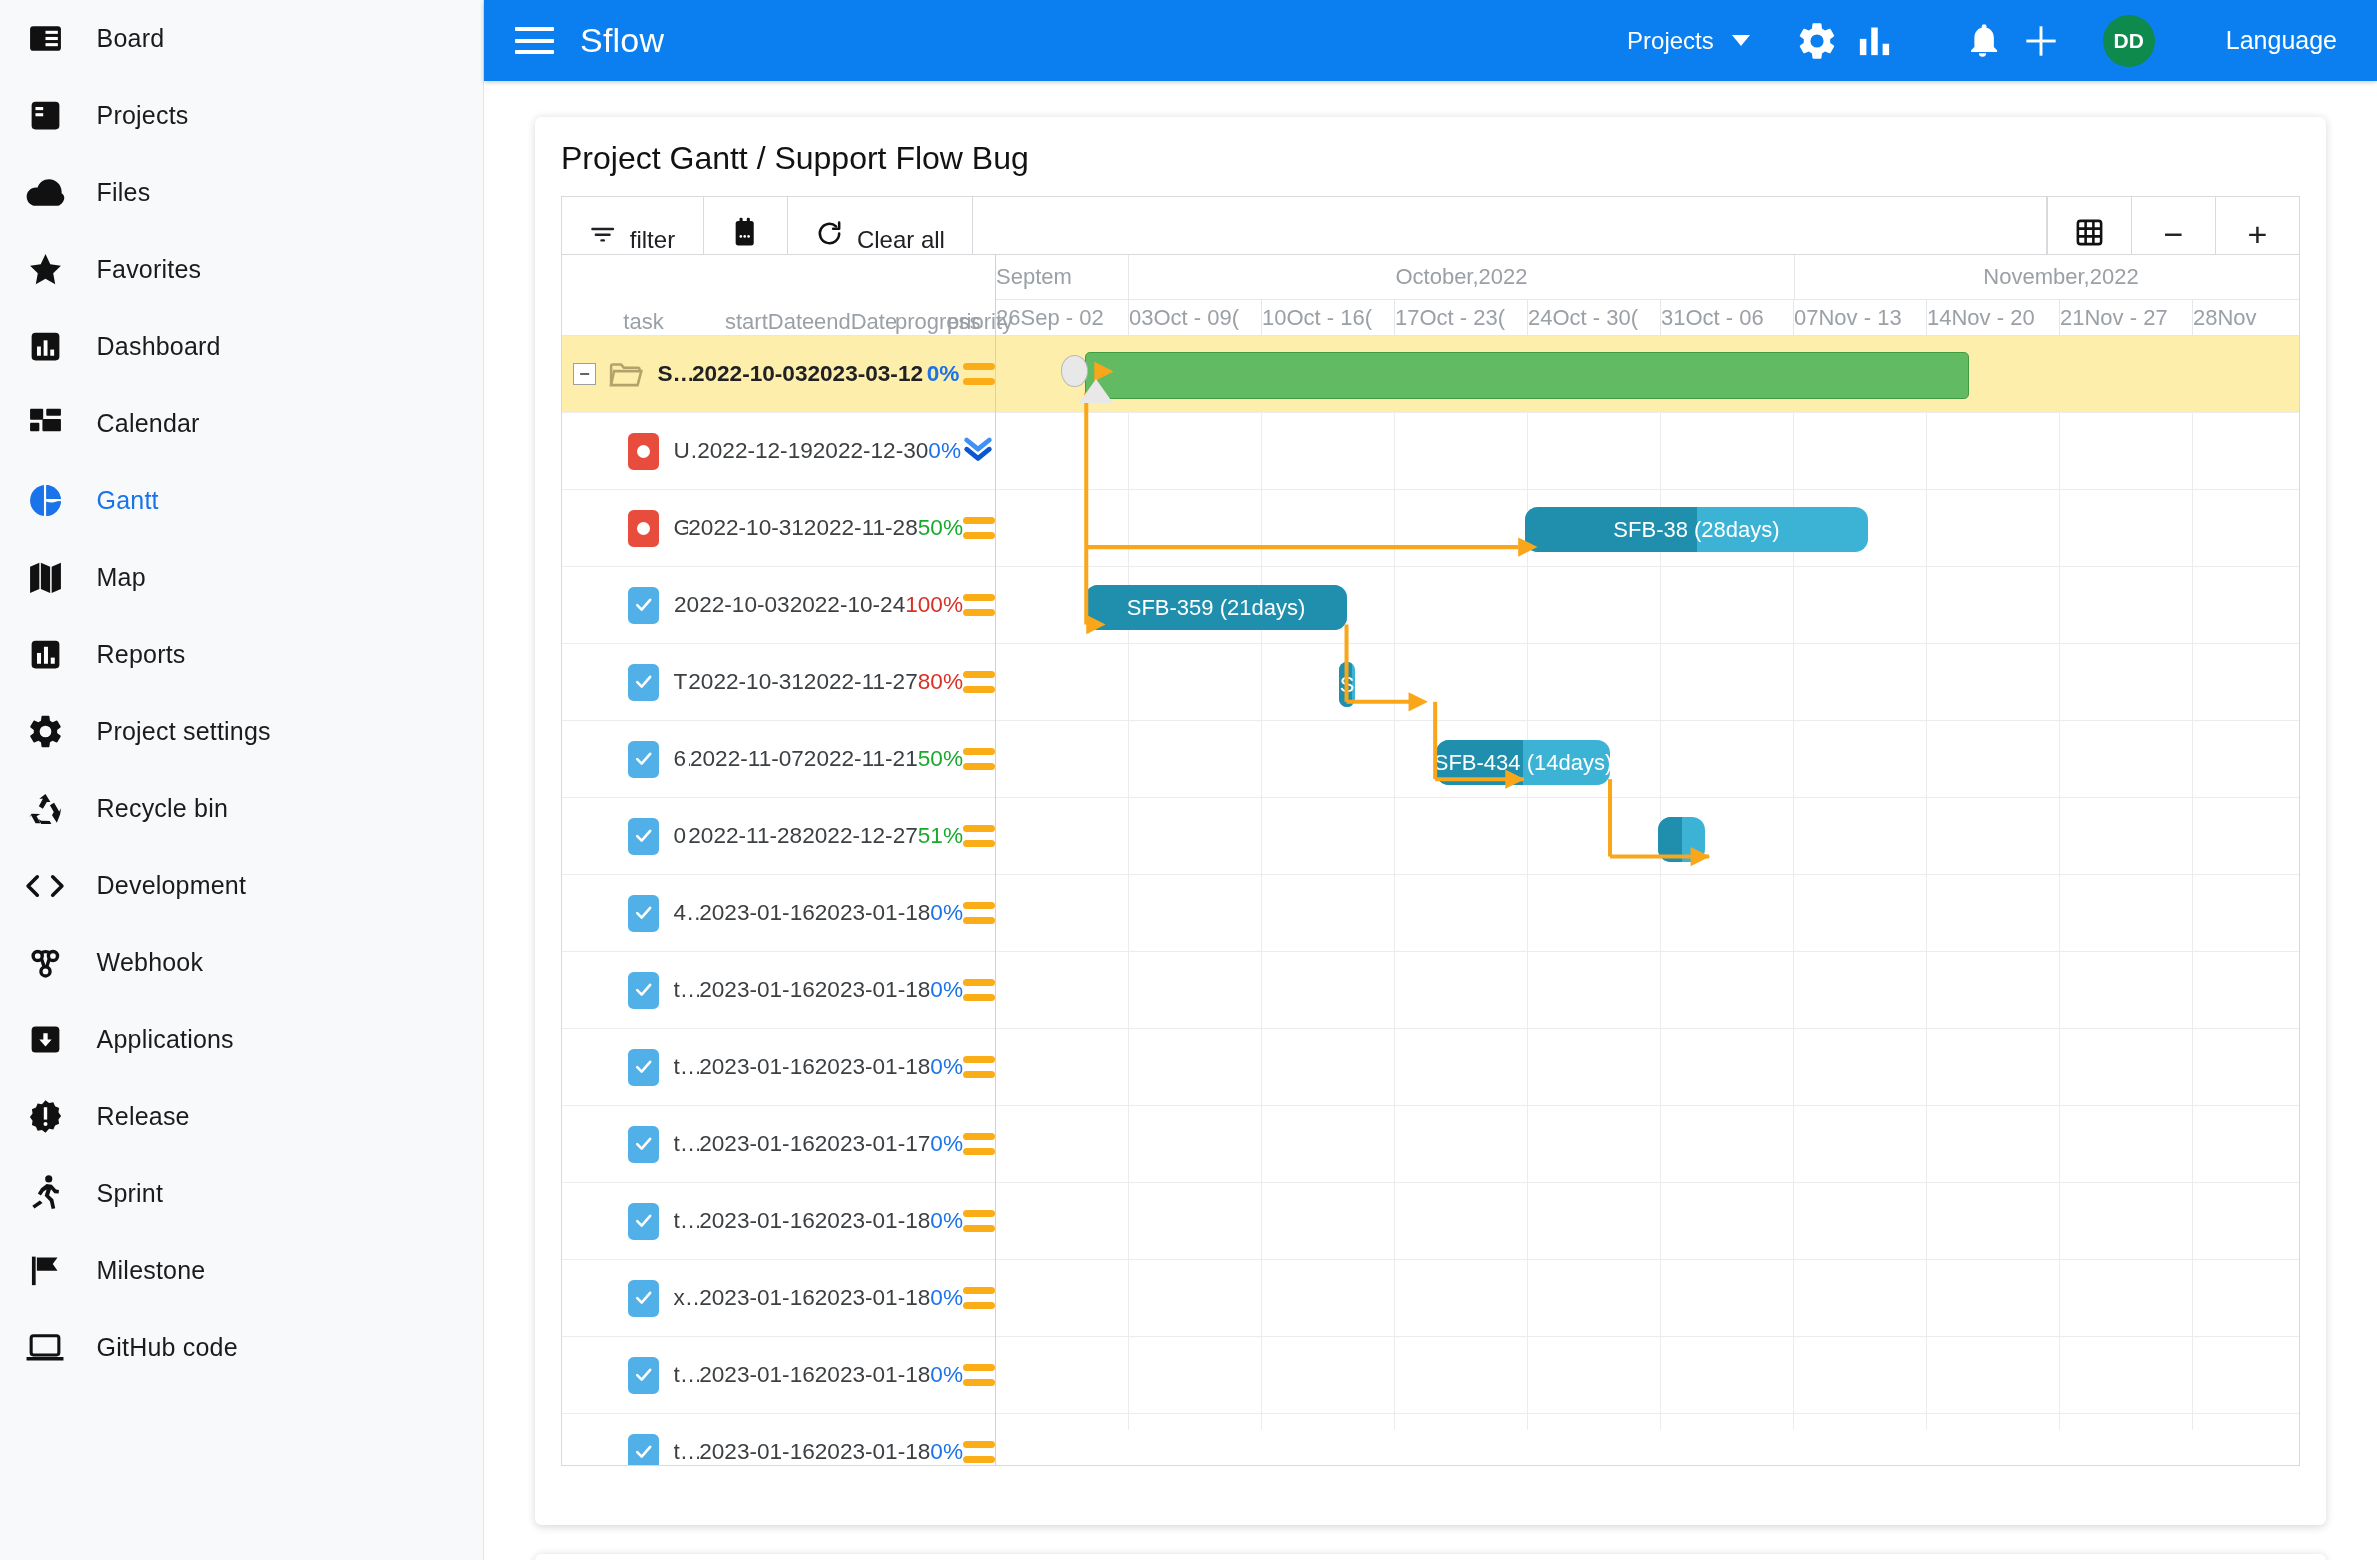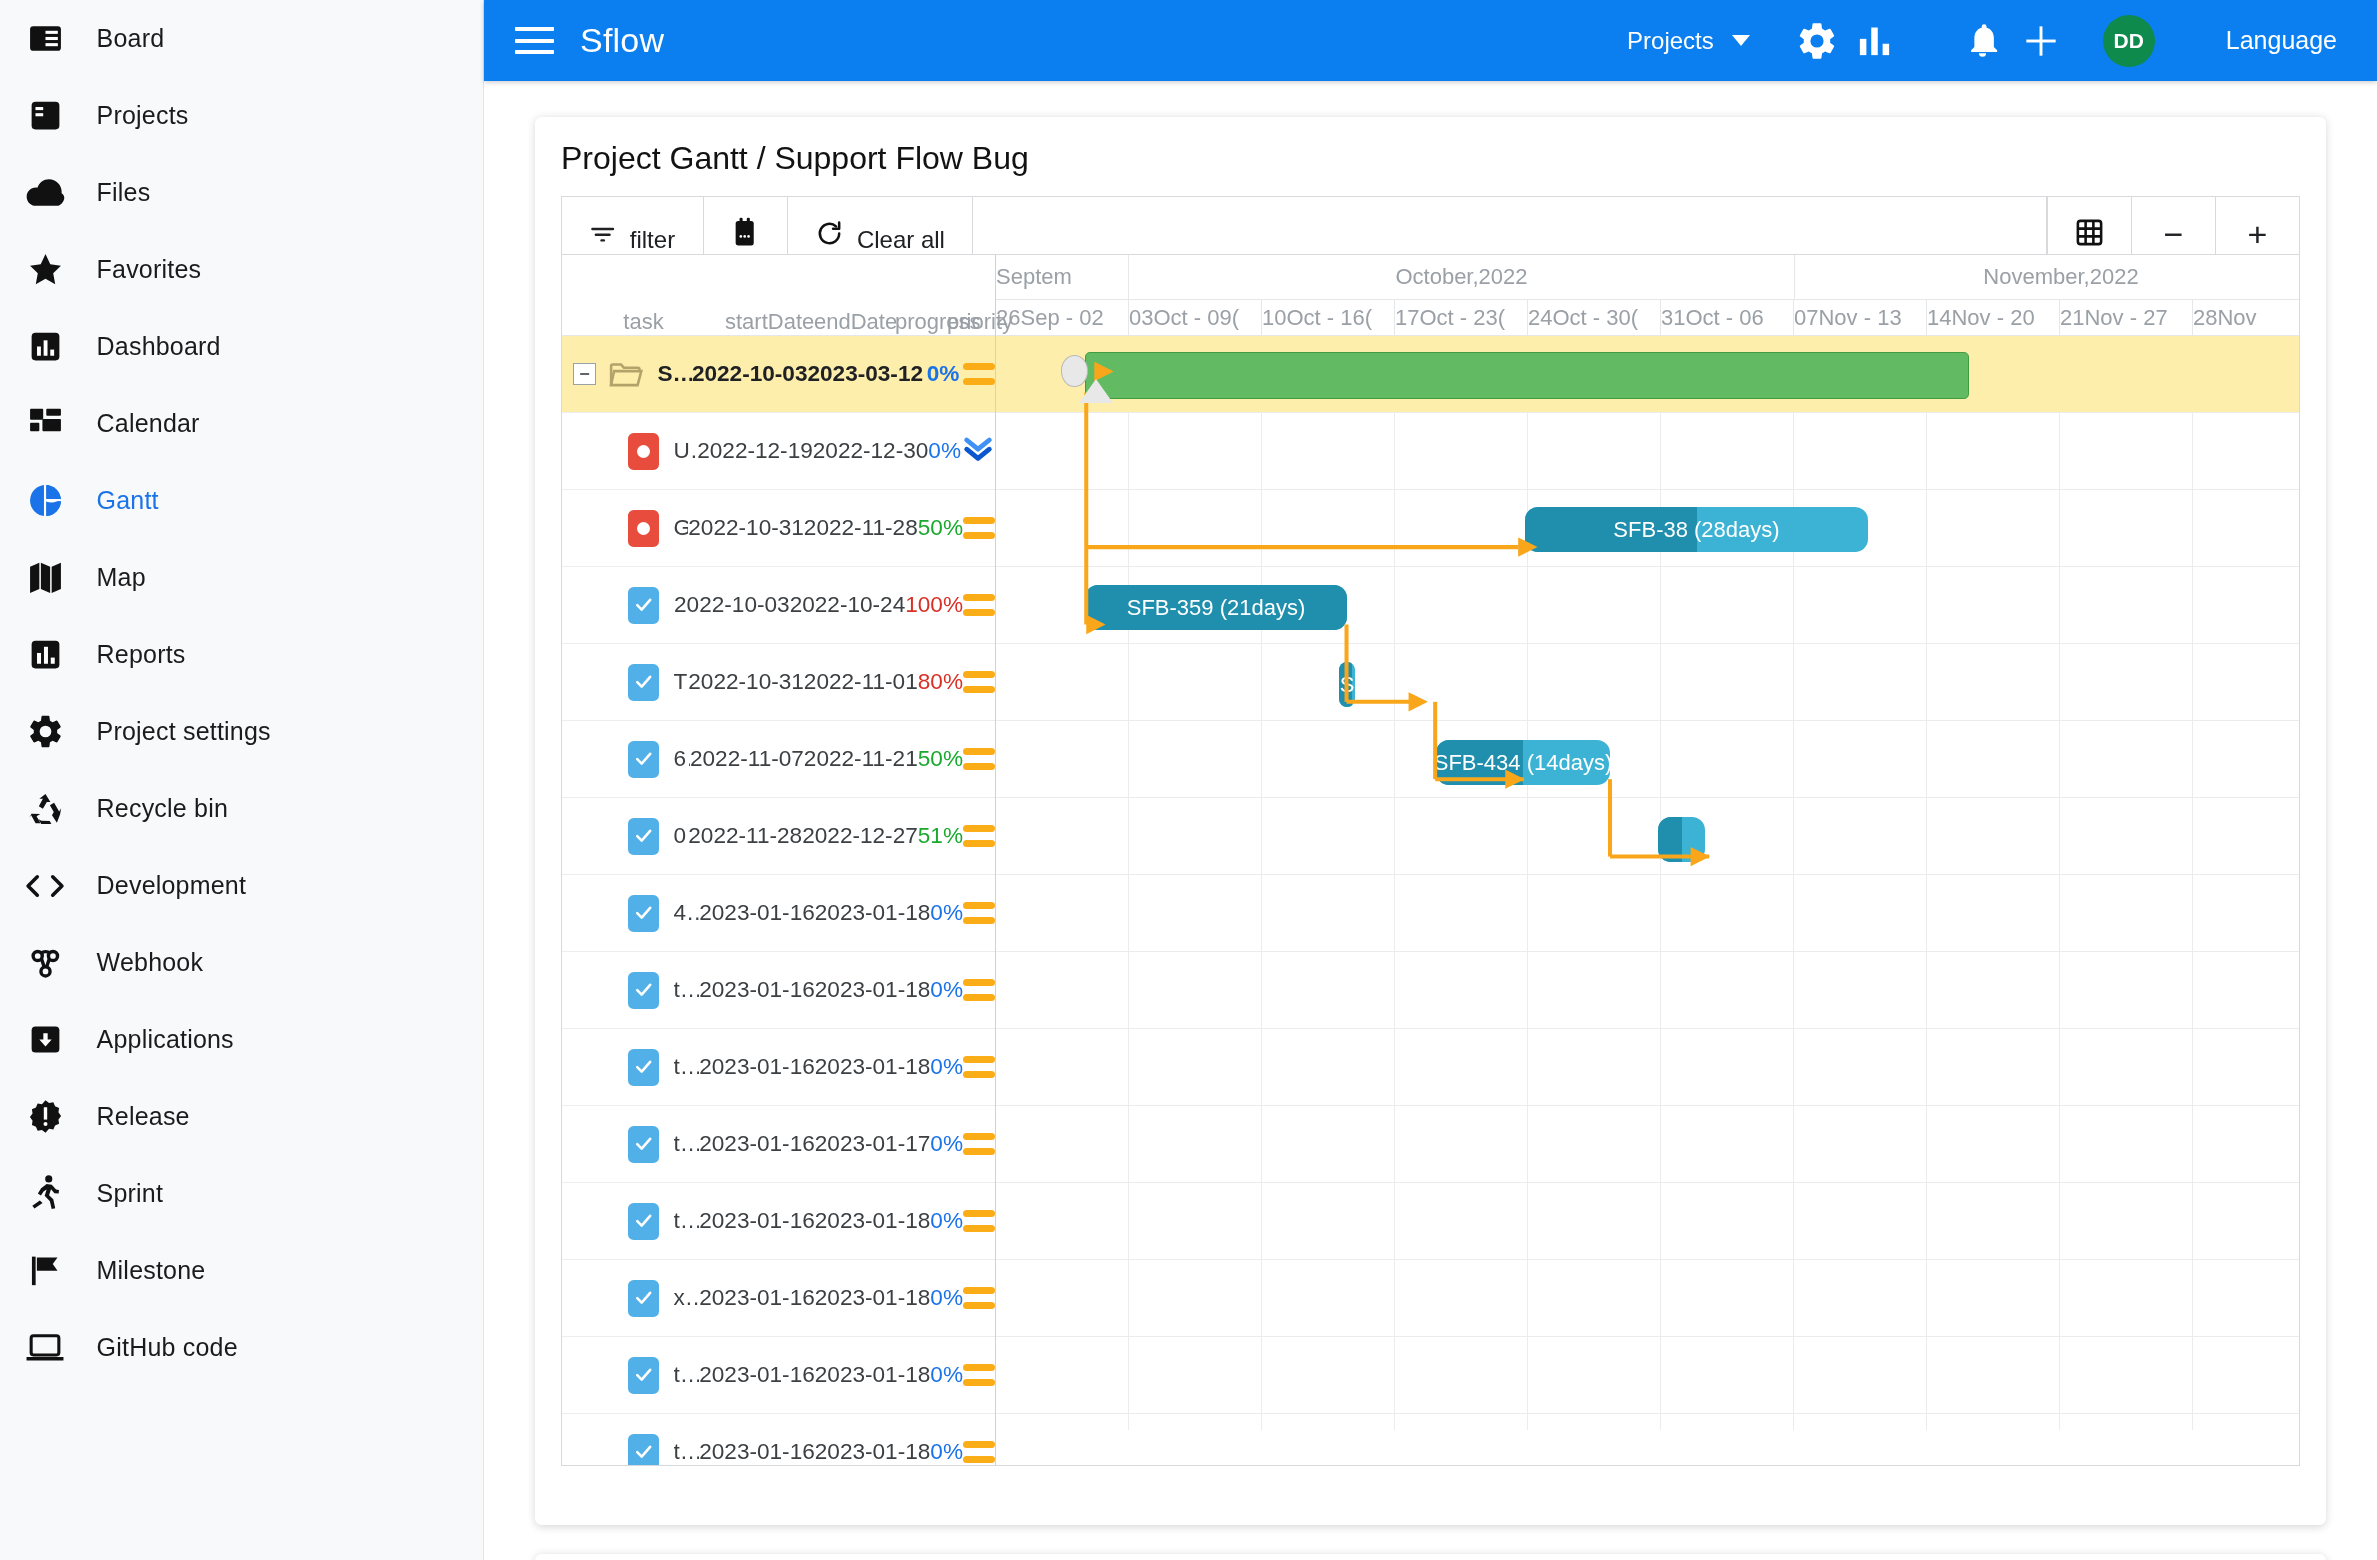--- a/index.html
+++ b/index.html
@@ -787,21 +787,21 @@
           <div class="row">
             <div class="c-task child">
               <span class="chip-blue">
                 <svg width="19.4" height="19.4" viewBox="0 0 24 24" fill="none" stroke="#fff" stroke-width="3.2" stroke-linecap="round" stroke-linejoin="round">
                   <polyline points="4,12.5 9.5,18 20,6"></polyline>
                 </svg>
               </span>
               <span class="task-name">Ticket from ech...</span>
             </div>
             <div class="c-date">2022-10-31</div>
-            <div class="c-date">2022-11-01</div>
+            <div class="c-date">2022-11-27</div>
             <div class="c-prog p-red">80%</div>
             <div class="c-prio">
               <span>
                 <span class="prio-eq">
                   <i></i>
                   <i></i>
                 </span>
               </span>
             </div>
           </div>

